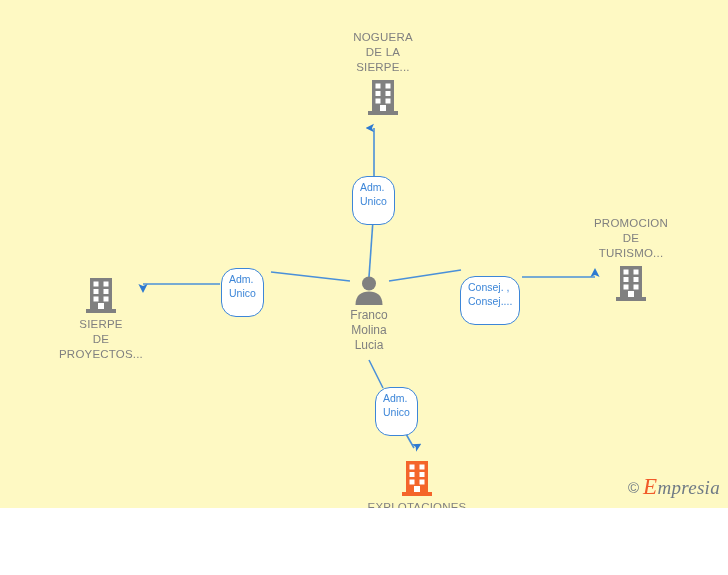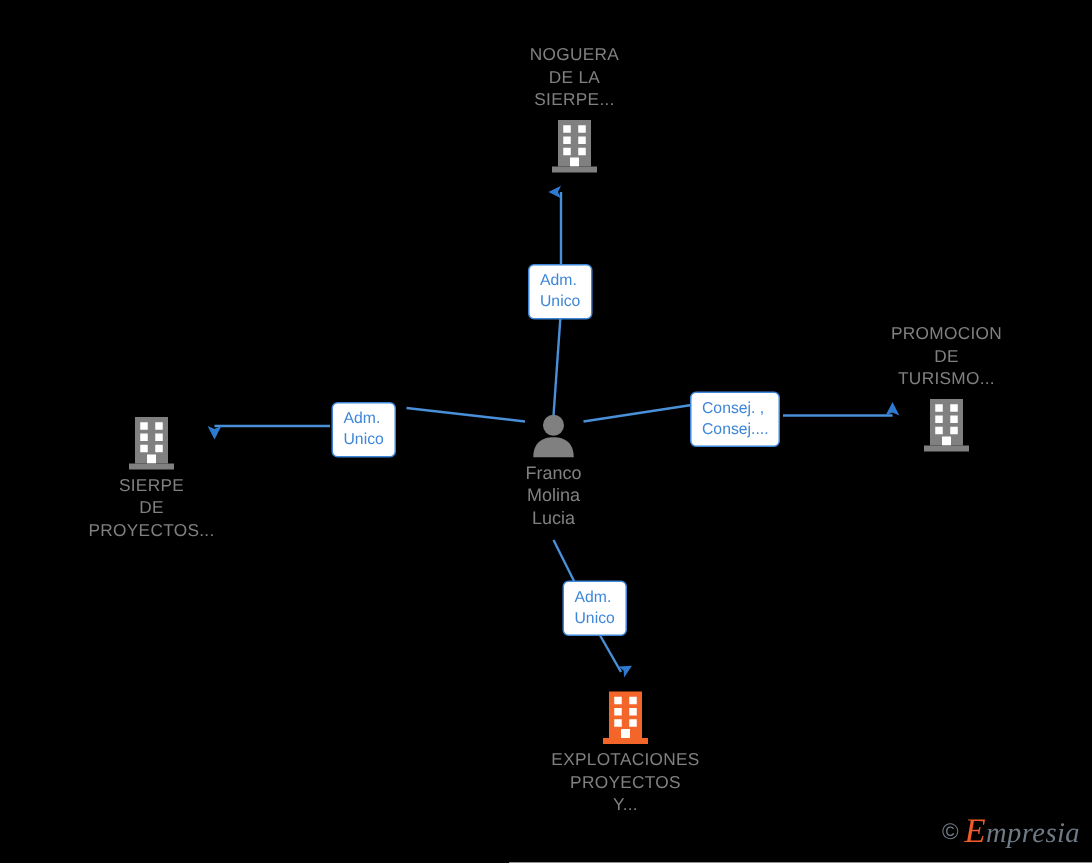--- a/index.html
+++ b/index.html
@@ -7,22 +7,22 @@
     margin: 0;
     padding: 0;
     background: #ffffff;
   }
   body {
     font-family: "Liberation Sans", sans-serif;
   }
   #canvas {
     position: relative;
     width: 728px;
-    height: 575px;
-    background: #000000;
+    height: 508px;
+    background: #fef9c3;
     overflow: hidden;
   }
   #edges {
     position: absolute;
     left: 0;
     top: 0;
     width: 728px;
     height: 575px;
     pointer-events: none;
   }
@@ -55,27 +55,27 @@
     height: 38px;
     display: block;
   }
   .node.label-top .icon-wrap { margin-top: 3px; }
   .node.label-bottom .node-label { margin-top: 3px; }
 
   
   .edge-label {
     position: absolute;
     border: 1.3px solid #3d86d8;
-    border-radius: 4px;
+    border-radius: 15px;
     background: #ffffff;
     color: #3d86d8;
     font-size: 10.5px;
     line-height: 14px;
     font-family: "Liberation Sans", sans-serif;
-    padding: 3px 7px 4px 7px;
+    padding: 3px 7px 16px 7px;
     text-align: left;
     white-space: pre-line;
     z-index: 5;
   }
 
   
   #watermark {
     position: absolute;
     right: 8px;
     bottom: 8px;
@@ -227,21 +227,21 @@
       </svg>
     </span>
     <div class="node-label">EXPLOTACIONES
 PROYECTOS
 Y...</div>
   </div>
 
   <div class="edge-label" style="left:352px; top:176px;">Adm.
 Unico</div>
 
-  <div class="edge-label" style="left:460px; top:261px;">Consej. ,
+  <div class="edge-label" style="left:460px; top:276px;">Consej. ,
 Consej....</div>
 
   <div class="edge-label" style="left:221px; top:268px;">Adm.
 Unico</div>
 
   <div class="edge-label" style="left:375px; top:387px;">Adm.
 Unico</div>
 
   <div id="watermark">
     <span class="copy">©</span>

